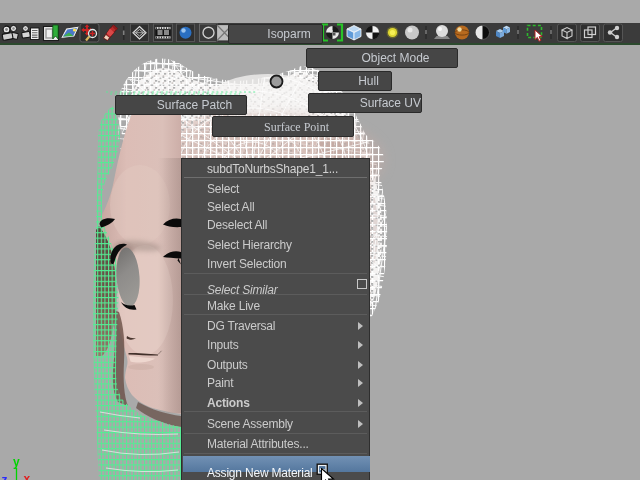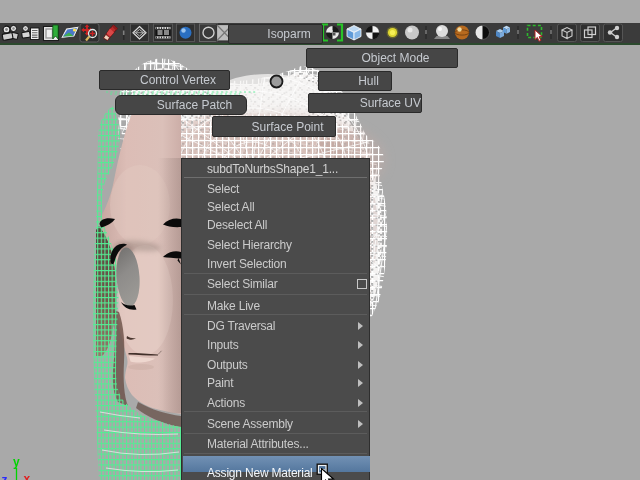--- a/index.html
+++ b/index.html
@@ -356,53 +356,52 @@
       <path d="M616.5,5 l-6,4.5 6,4.5" fill="none" stroke="#cfcfcf" stroke-width="1.3"></path>
       <circle cx="617" cy="5" r="2.2" fill="#cfcfcf"></circle>
       <circle cx="610" cy="9.5" r="2.2" fill="#cfcfcf"></circle>
       <circle cx="617" cy="14" r="2.2" fill="#cfcfcf"></circle>
     </g>
   </svg>
   <div id="tbline"></div>
 
   <div class="mlabel" style="left:228px;top:24px;width:95px;height:20px;line-height:19px;">Isoparm</div>
   <div class="mlabel" style="left:306px;top:48px;width:152px;height:20px;line-height:19px;">Object Mode</div>
-  <div class="mlabel" style="left:99px;top:70px;width:131px;height:20px;line-height:19px;">Control Vertex</div>
   <div class="mlabel" style="left:318px;top:71px;width:74px;height:20px;line-height:19px;">Hull</div>
   <div class="mlabel" style="left:308px;top:93px;width:114px;height:20px;line-height:19px;text-align:right;">Surface UV</div>
-  <div class="mlabel" style="left:115px;top:95px;width:132px;height:20px;line-height:19px;border-radius:6px;">Surface Patch</div>
-  <div class="mlabel" style="left:212px;top:116px;width:124px;height:21px;line-height:20px;">Surface Point</div>
+  <div class="mlabel" style="left:115px;top:95px;width:132px;height:20px;line-height:19px;">Surface Patch</div>
+  <div class="mlabel" style="left:212px;top:116px;width:142px;height:21px;line-height:20px;font-family:Liberation Serif, serif;">Surface Point</div>
 
   <svg class="abs" style="left:267px;top:72px" width="19" height="19">
       <circle cx="9.5" cy="9.5" r="6" fill="#9c9c9c" stroke="#1b1b1b" stroke-width="1.8"></circle>
     </svg>
 
   <div id="cmenu">
     <div class="it" style="top:3px;color:#d2d2d2;text-align:center;">subdToNurbsShape1_1...</div>
     <div class="sep" style="top:18px;background:#6e6e6e;"></div>
     <div class="it" style="top:23px;">Select</div>
     <div class="it" style="top:41px;">Select All</div>
     <div class="it" style="top:59px;">Deselect All</div>
     <div class="it" style="top:79px;">Select Hierarchy</div>
     <div class="it" style="top:98px;">Invert Selection</div>
     <div class="sep" style="top:114px;"></div>
-    <div class="it" style="top:118px;">Select Similar</div>
+    <div class="it" style="top:124px;font-style:italic;">Select Similar</div>
     <div id="ckbox"></div>
     <div class="sep" style="top:135px;"></div>
     <div class="it" style="top:140px;">Make Live</div>
     <div class="sep" style="top:155px;"></div>
     <div class="it" style="top:160px;">DG Traversal</div>
       <div class="arr" style="top:163px;"></div>
     <div class="it" style="top:179px;">Inputs</div>
       <div class="arr" style="top:182px;"></div>
     <div class="it" style="top:199px;">Outputs</div>
       <div class="arr" style="top:202px;"></div>
     <div class="it" style="top:217px;">Paint</div>
       <div class="arr" style="top:220px;"></div>
-    <div class="it" style="top:237px;">Actions</div>
+    <div class="it" style="top:237px;font-weight:bold;">Actions</div>
       <div class="arr" style="top:240px;"></div>
     <div class="sep" style="top:252px;"></div>
     <div class="it" style="top:258px;">Scene Assembly</div>
       <div class="arr" style="top:261px;"></div>
     <div class="sep" style="top:274px;"></div>
     <div class="it" style="top:278px;">Material Attributes...</div>
     <div class="sep" style="top:294px;"></div>
     <div id="hirow">
         <span>Assign New Material</span>
       <svg style="position:absolute;left:133px;top:7px" width="14" height="13">

